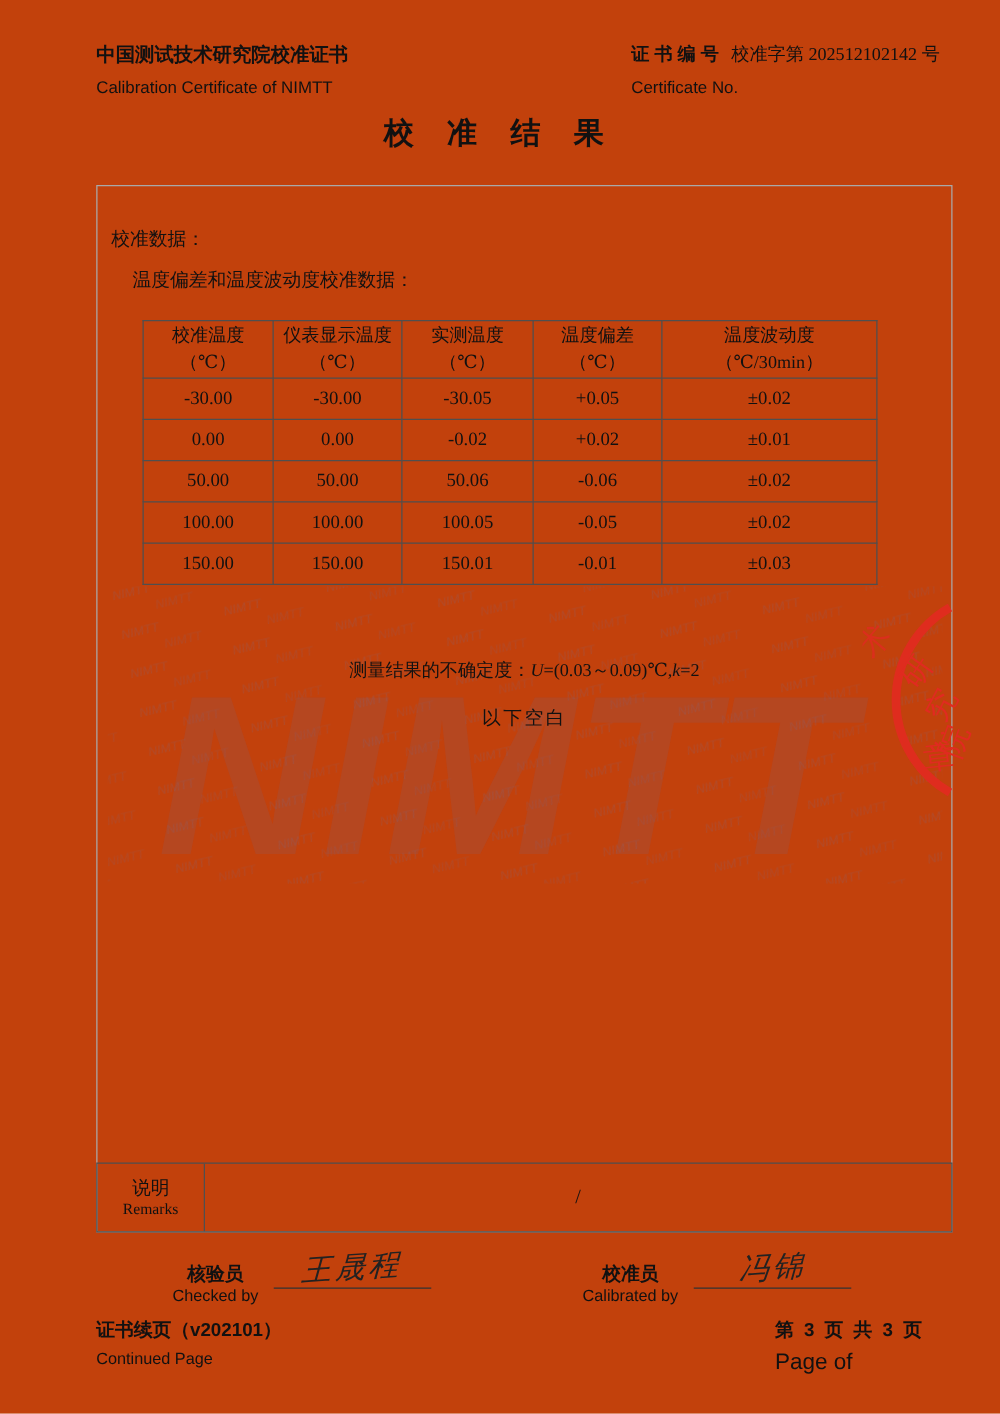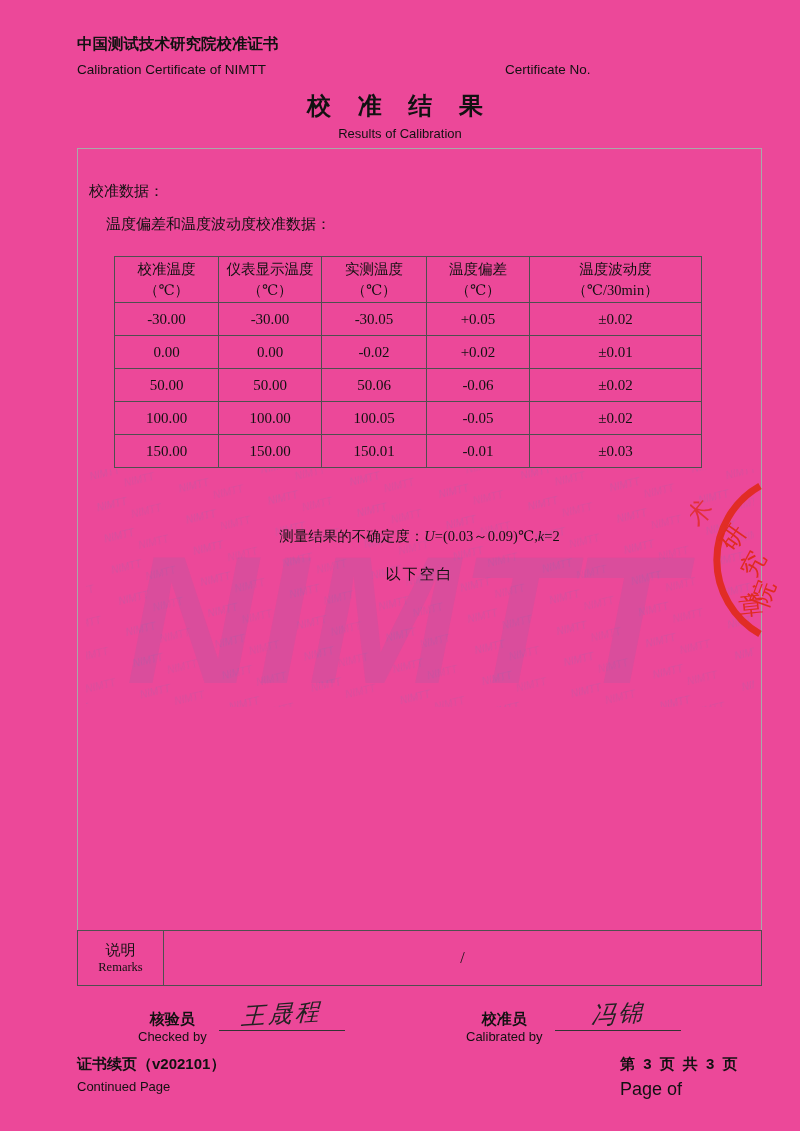--- a/index.html
+++ b/index.html
@@ -1,17 +1,17 @@
 <!DOCTYPE html>
 <html><head>
 <meta charset="utf-8">
 <style>
   html,body{margin:0;padding:0;background:#ffffff;}
   .page{
-    position:relative;width:800px;height:1131px;background:#ec4899;overflow:hidden;
+    position:relative;width:800px;height:1131px;background:#c2410c;overflow:hidden;
     font-family:"Liberation Serif","DejaVu Serif",serif;color:#111;
   }
   .sans{font-family:"Liberation Sans","DejaVu Sans",sans-serif;}
   .bold{font-weight:bold;}
   .abs{position:absolute;}
 
   
   .hdr-cn{left:77px;top:34px;font-size:15.5px;}
   .hdr-en{left:77px;top:62px;font-size:13.5px;}
   .certno-line{left:505px;top:34px;font-size:14.5px;white-space:nowrap;}
@@ -68,24 +68,26 @@
   .foot-r-cn{left:620px;top:1055px;font-size:15px;letter-spacing:2px;}
   .foot-r-en{left:620px;top:1079px;font-size:18px;}
 </style>
 </head>
 <body>
 
 <div class="page">
 
   <div class="abs hdr-cn sans bold">中国测试技术研究院校准证书</div>
   <div class="abs hdr-en sans">Calibration Certificate of NIMTT</div>
+  <div class="abs certno-line">
+    <span class="lbl">证 书 编 号</span><span>校准字第 202512102142 号</span>
+  </div>
   <div class="abs certno-en sans">Certificate No.</div>
 
   <div class="abs title-cn sans">校 准 结 果</div>
-  <div class="abs title-en sans">Results of Calibration</div>
 
   <div class="abs main-box">
 
     <svg class="abs wm" width="668" height="238" viewBox="0 0 668 238">
       <defs>
         <pattern id="wmtile" width="84" height="32" patternUnits="userSpaceOnUse" patternTransform="rotate(-13)">
           <text x="2" y="12" font-size="10" font-style="italic" font-family="Liberation Sans, sans-serif" fill="#5a73b4" fill-opacity="0.17">NIMTT</text>
           <text x="34" y="26" font-size="10" font-style="italic" font-family="Liberation Sans, sans-serif" fill="#5a73b4" fill-opacity="0.14">NIMTT</text>
         </pattern>
       </defs>

